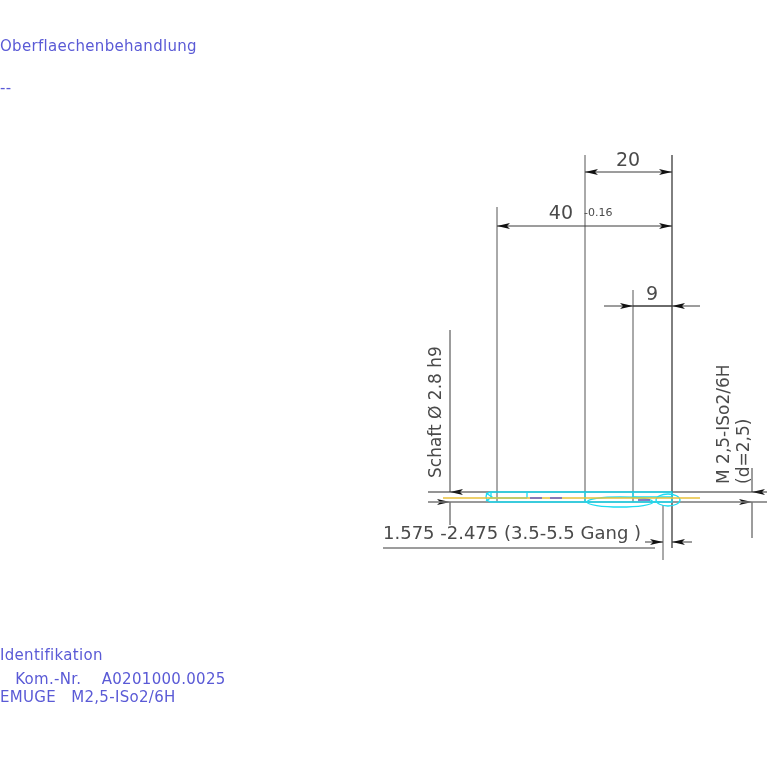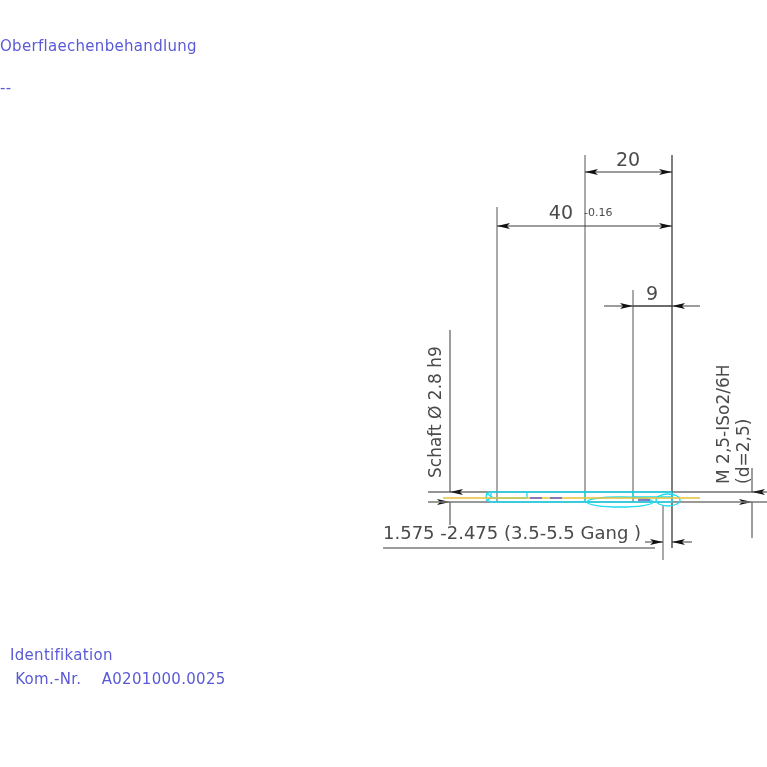--- a/index.html
+++ b/index.html
@@ -38,21 +38,21 @@
     position: absolute;
     color: #5a5ad6;
     font-family: "DejaVu Sans", sans-serif;
     font-size: 15px;
     letter-spacing: 0.3px;
     white-space: pre;
     font-weight: 400;
   }
   #surface-treatment-heading { left: 0px;  top: 37px; }
   #surface-treatment-value   { left: 0px;  top: 79px; }
-  #identification-heading    { left: 0px;  top: 646px; margin-left: 10px; }
+  #identification-heading    { left: 0px;  top: 646px; }
   #ident-line-1              { left: 0px;  top: 688px; }
   #ident-line-2              { left: 0px;  top: 670px; }
 
   
   .dim-txt {
     font-family: "DejaVu Sans", sans-serif;
     font-size: 19px;
     fill: #4a4a4a;
   }
   .dim-txt-small {
@@ -84,20 +84,21 @@
 <body>
 
 <div id="cad-root">
 
   <div class="label-text" id="surface-treatment-heading">Oberflaechenbehandlung</div>
 
   <div class="label-text" id="surface-treatment-value">--</div>
 
   <div class="label-text" id="identification-heading">Identifikation</div>
 
+  <div class="label-text" id="ident-line-1">EMUGE   M2,5-ISo2/6H</div>
 
   <div class="label-text" id="ident-line-2">   Kom.-Nr.    A0201000.0025</div>
 
   <svg class="cad-canvas" viewBox="0 0 767 767">
 
     <defs>
       <marker id="ah-r" markerWidth="14" markerHeight="8" refX="13" refY="4" orient="auto" markerUnits="userSpaceOnUse">
         <path d="M0,1 L13,4 L0,7 L3,4 Z" class="arrow-f"></path>
       </marker>
       <marker id="ah-l" markerWidth="14" markerHeight="8" refX="1" refY="4" orient="auto" markerUnits="userSpaceOnUse">

